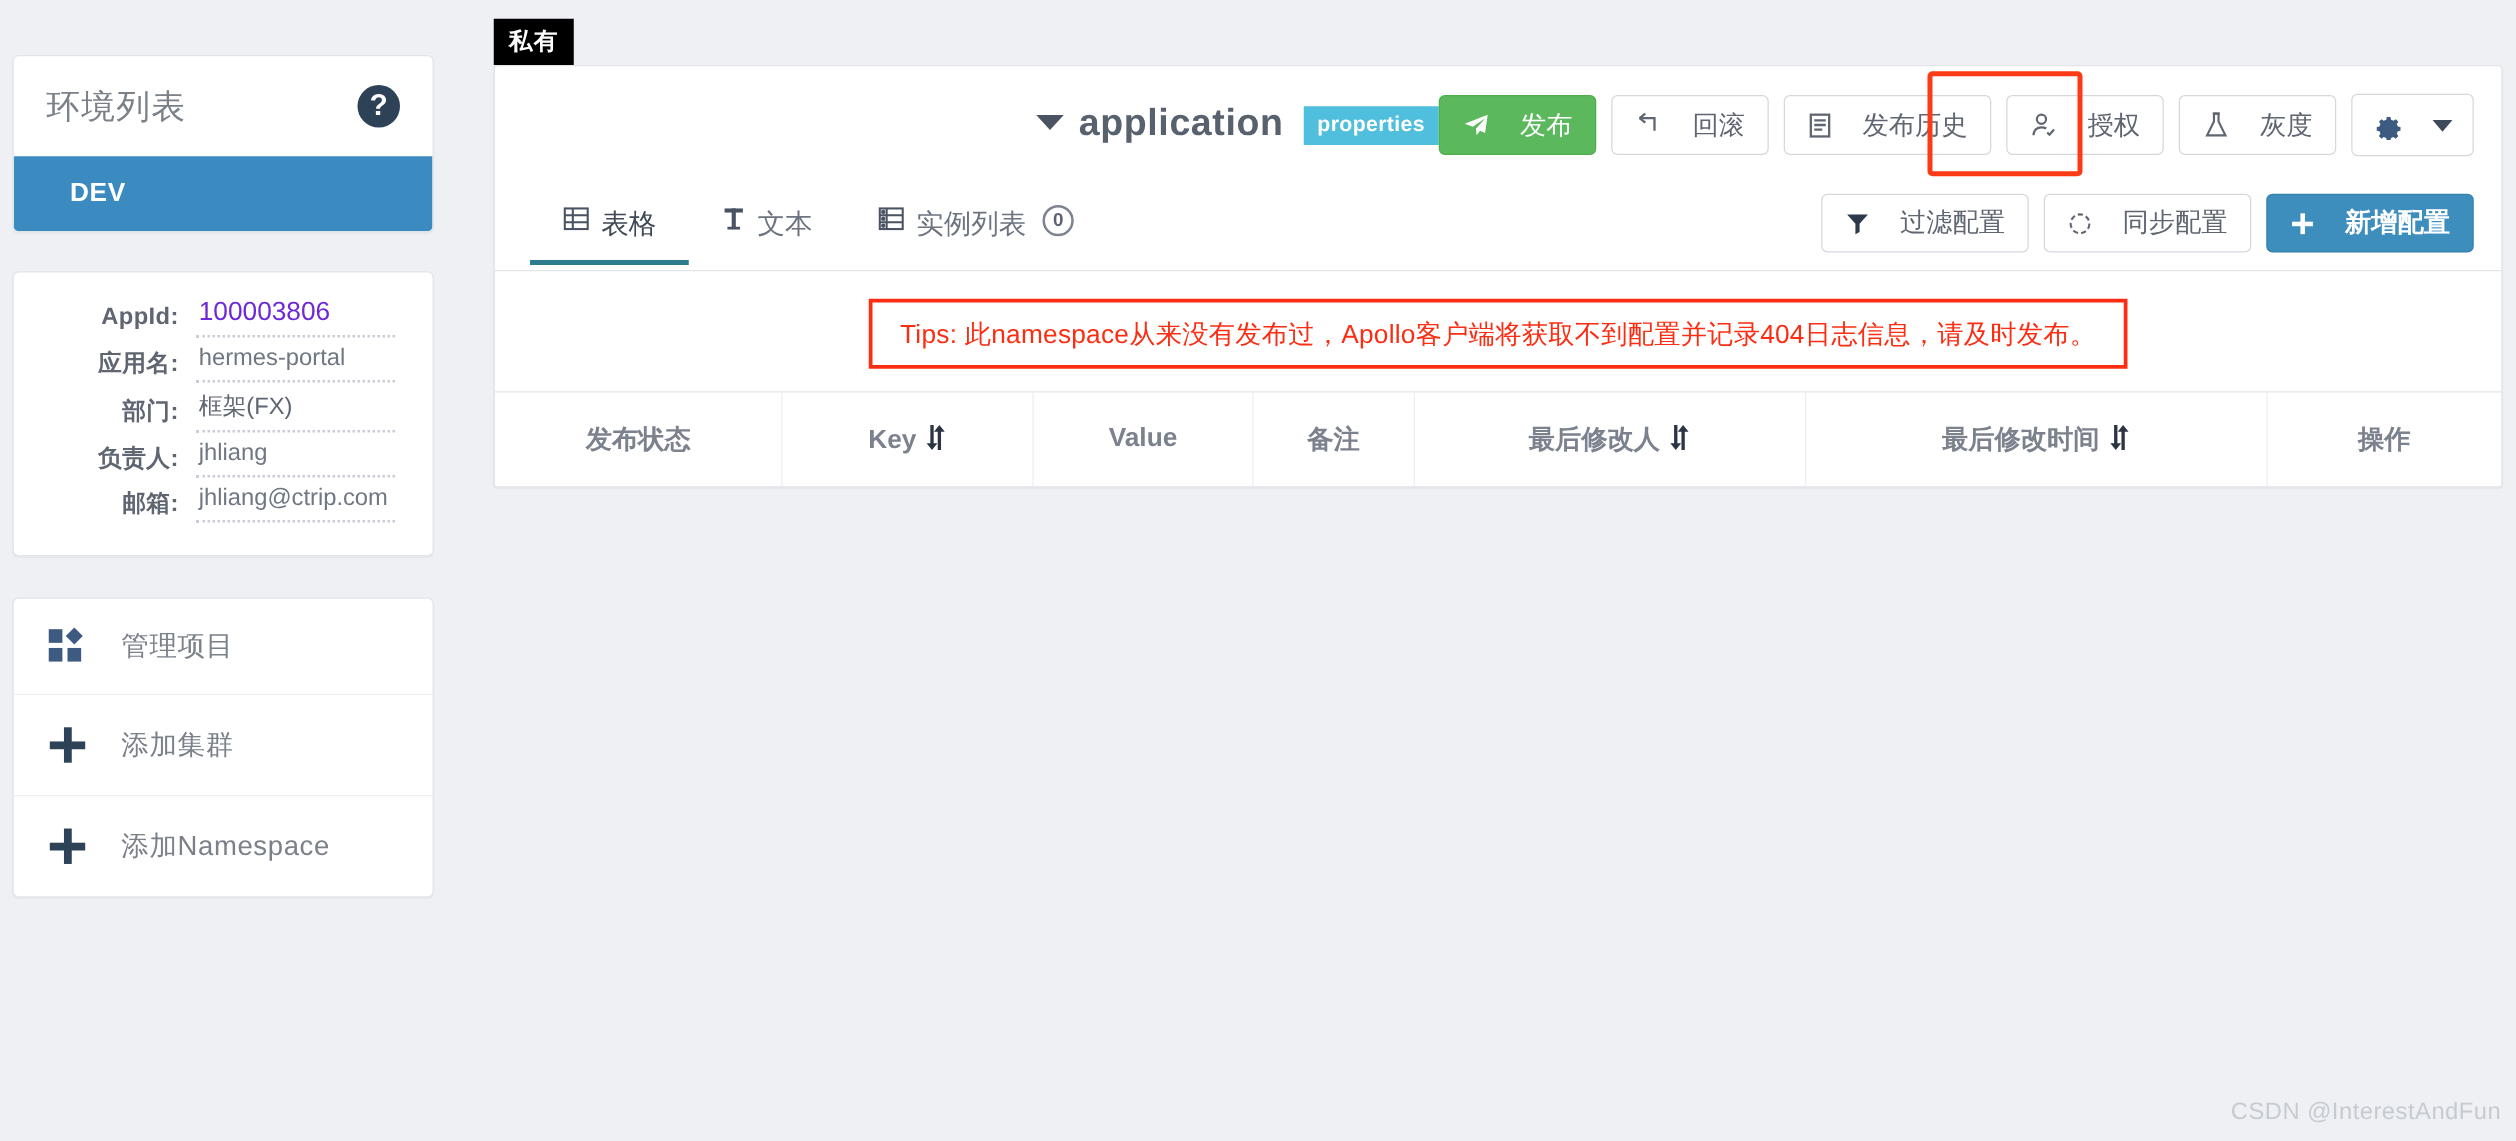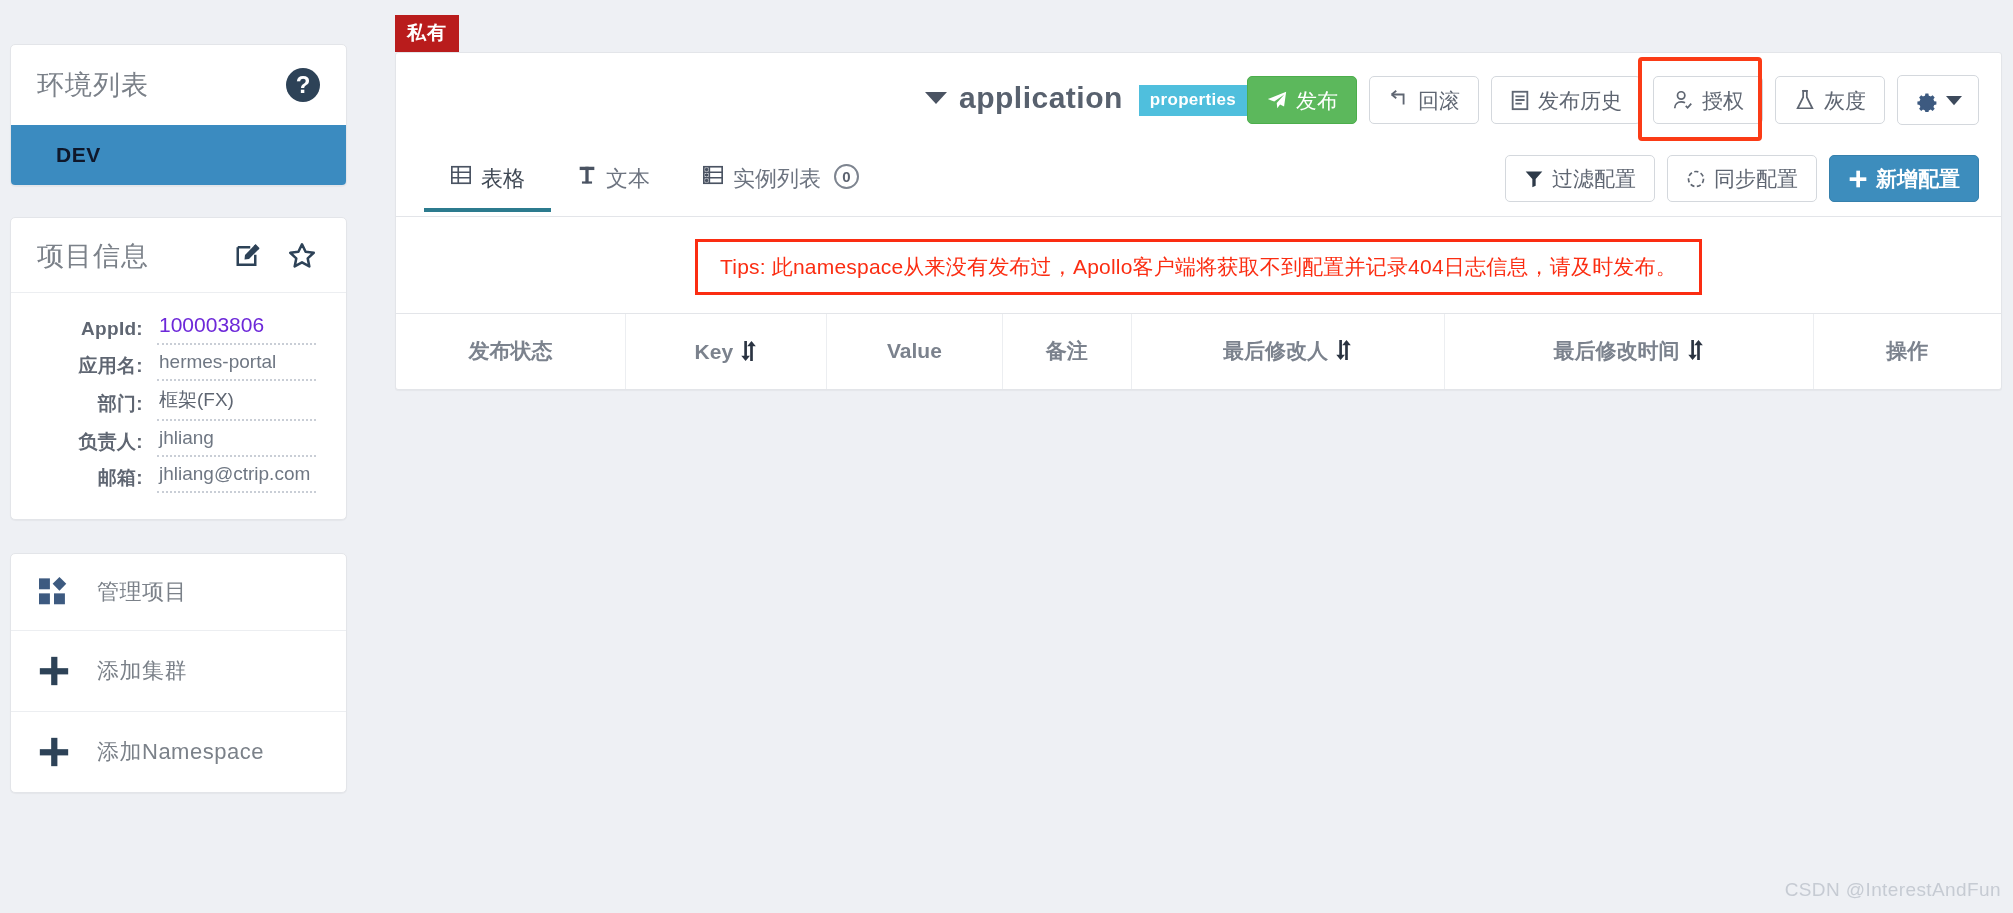--- a/index.html
+++ b/index.html
@@ -27,21 +27,21 @@
   }
   .card-title { font-size: 27px; color: #7b8189; letter-spacing: 1px; }
   .help-icon {
     width: 34px; height: 34px; border-radius: 50%;
     background: #2d4257; color: #fff;
     font-size: 24px; font-weight: bold;
     display: flex; align-items: center; justify-content: center;
     line-height: 1;
   }
   .env-item {
-    background: #3b8bc0; color: #0f172a;
+    background: #3b8bc0; color: #ffffff;
     font-size: 21px; font-weight: bold;
     padding: 18px 0 18px 45px;
     letter-spacing: .5px;
   }
 
   
   .pi-card { margin-top: 31px; }
   .pi-head {
     display: flex; align-items: center; justify-content: space-between;
     padding: 20px 28px 18px 26px;
@@ -73,21 +73,21 @@
     border-bottom: 1px solid #eceef1;
   }
   .action-item:last-child { border-bottom: none; }
   .action-icon { width: 46px; display: flex; align-items: center; }
   .action-label { font-size: 22px; color: #7b8189; margin-left: 14px; letter-spacing: .5px; }
 
   
   .main { position: absolute; left: 395px; top: 15px; width: 1607px; }
   .priv-badge {
     display: inline-block;
-    background: #b91c1c; color: #fff;
+    background: #000000; color: #fff;
     font-size: 19px; font-weight: bold;
     padding: 5px 12px 6px 12px;
     letter-spacing: 1px;
   }
   .panel {
     background: #fff;
     border: 1px solid #e3e5e9;
     border-radius: 3px;
     box-shadow: 0 1px 1px rgba(0,0,0,.04);
   }
@@ -108,21 +108,21 @@
   .ns-format {
     background: #4fbfdd; color: #fff;
     font-size: 17px; font-weight: bold;
     padding: 5px 11px 6px 11px;
     margin-left: 16px; position: relative; top: -3px;
     letter-spacing: .3px;
   }
 
   .btn-row { display: flex; align-items: center; gap: 12px; position: relative; }
   .btn {
-    display: inline-flex; align-items: center; gap: 8px;
+    display: inline-flex; align-items: center; gap: 24px;
     border: 1px solid #d4d8dd; background: #fff; color: #5f6672;
     border-radius: 5px;
     font-size: 21px; padding: 12px 18px;
     white-space: nowrap; line-height: 1;
   }
   .btn svg { display:block; }
   .btn-green { background: #5cb85c; border-color: #4cae4c; color: #fff; }
   .btn-blue { background: #3d8dbd; border-color: #3680ac; color: #fff; font-weight: bold; }
   .btn-gear { padding: 12px 16px; }
   .highlight-box {
@@ -194,37 +194,20 @@
 
     <div class="card">
       <div class="card-head">
         <span class="card-title">环境列表</span>
         <span class="help-icon">?</span>
       </div>
       <div class="env-item">DEV</div>
     </div>
 
     <div class="card pi-card">
-      <div class="pi-head">
-        <span class="card-title">项目信息</span>
-        <span class="pi-icons">
-          <span>
-            <svg width="30" height="30" viewBox="0 0 24 24" fill="none" stroke="#2d4257" stroke-width="2">
-              <path d="M3 5h10M3 5v14h14V11"></path>
-              <path d="M16.5 3.2l3.3 3.3L12 14.3l-3.6.4.4-3.6z" fill="#2d4257" stroke="none"></path>
-              <path d="M16.5 3.2l3.3 3.3"></path>
-            </svg>
-          </span>
-          <span>
-            <svg width="32" height="32" viewBox="0 0 24 24" fill="none" stroke="#2d4257" stroke-width="1.9" stroke-linejoin="round">
-              <path d="M12 3.2l2.7 5.6 6.1.8-4.5 4.2 1.2 6-5.5-3-5.5 3 1.2-6L3.2 9.6l6.1-.8z"></path>
-            </svg>
-          </span>
-        </span>
-      </div>
       <div class="pi-body">
 
         <div class="pi-row">
           <span class="pi-label">AppId:</span>
           <span class="pi-value-wrap">
             <span class="pi-value appid" style="display:block">100003806</span>
             <span class="pi-value appid-underline" style="display:block"></span>
           </span>
         </div>
 

